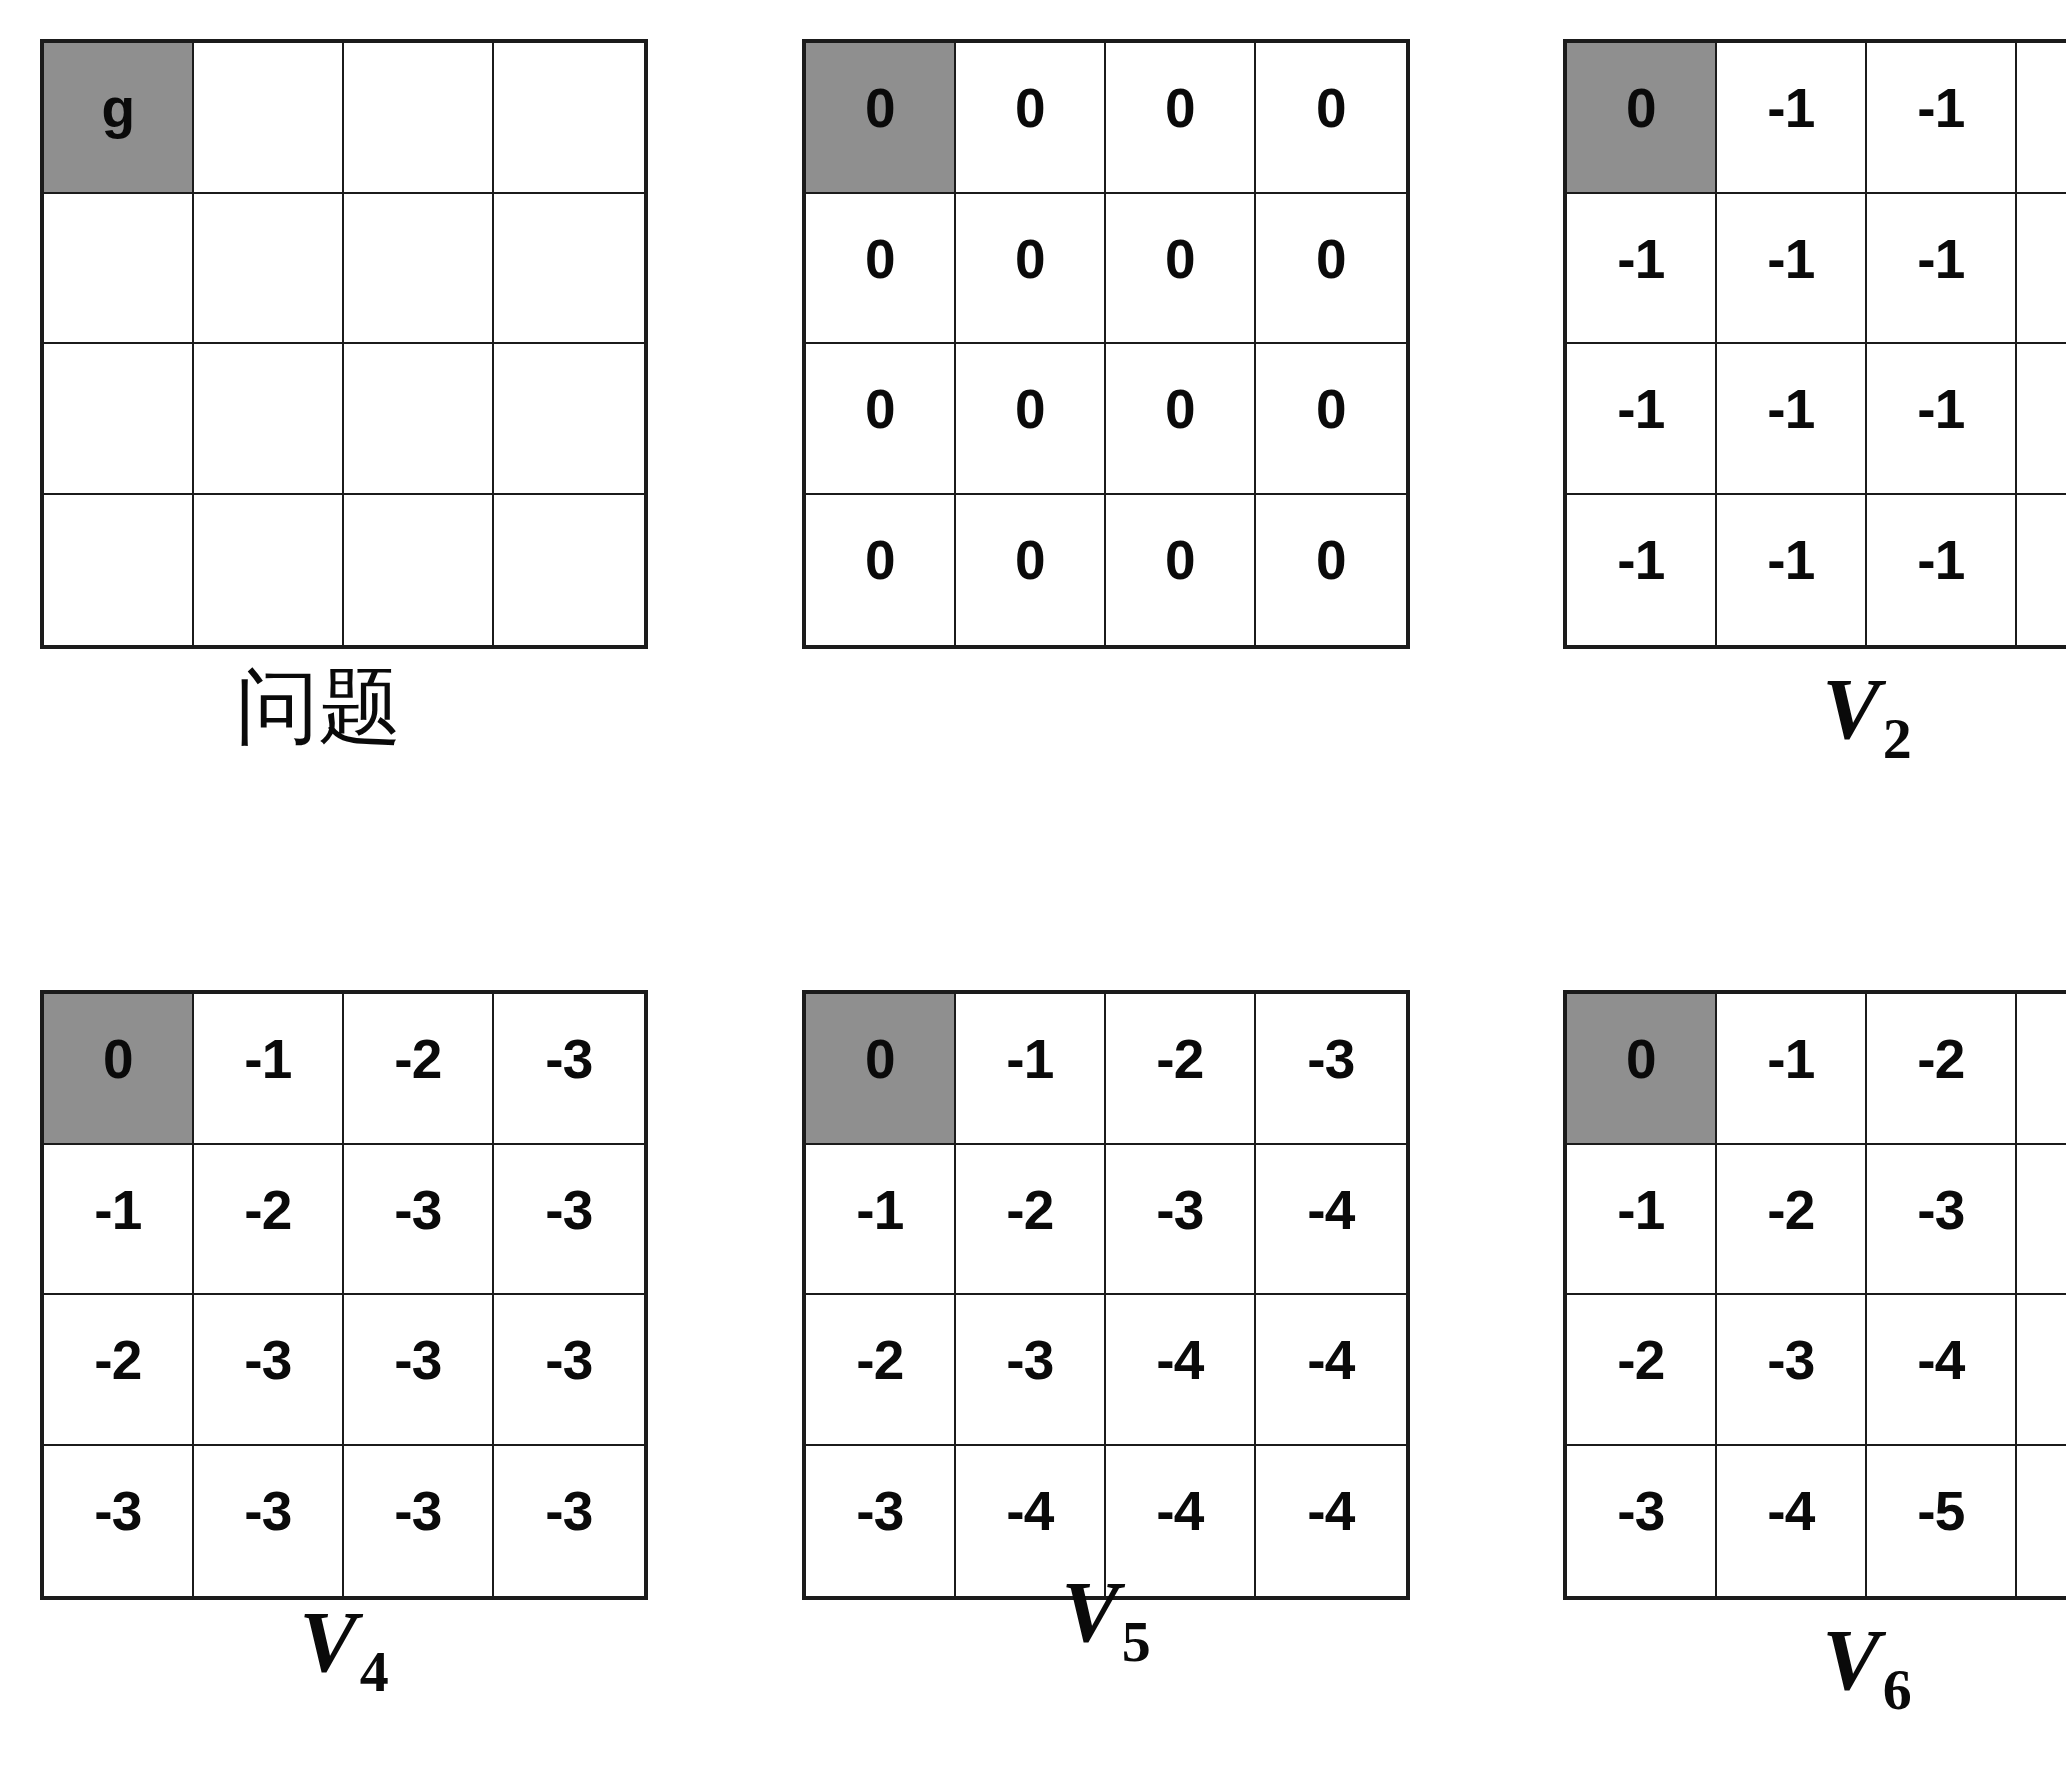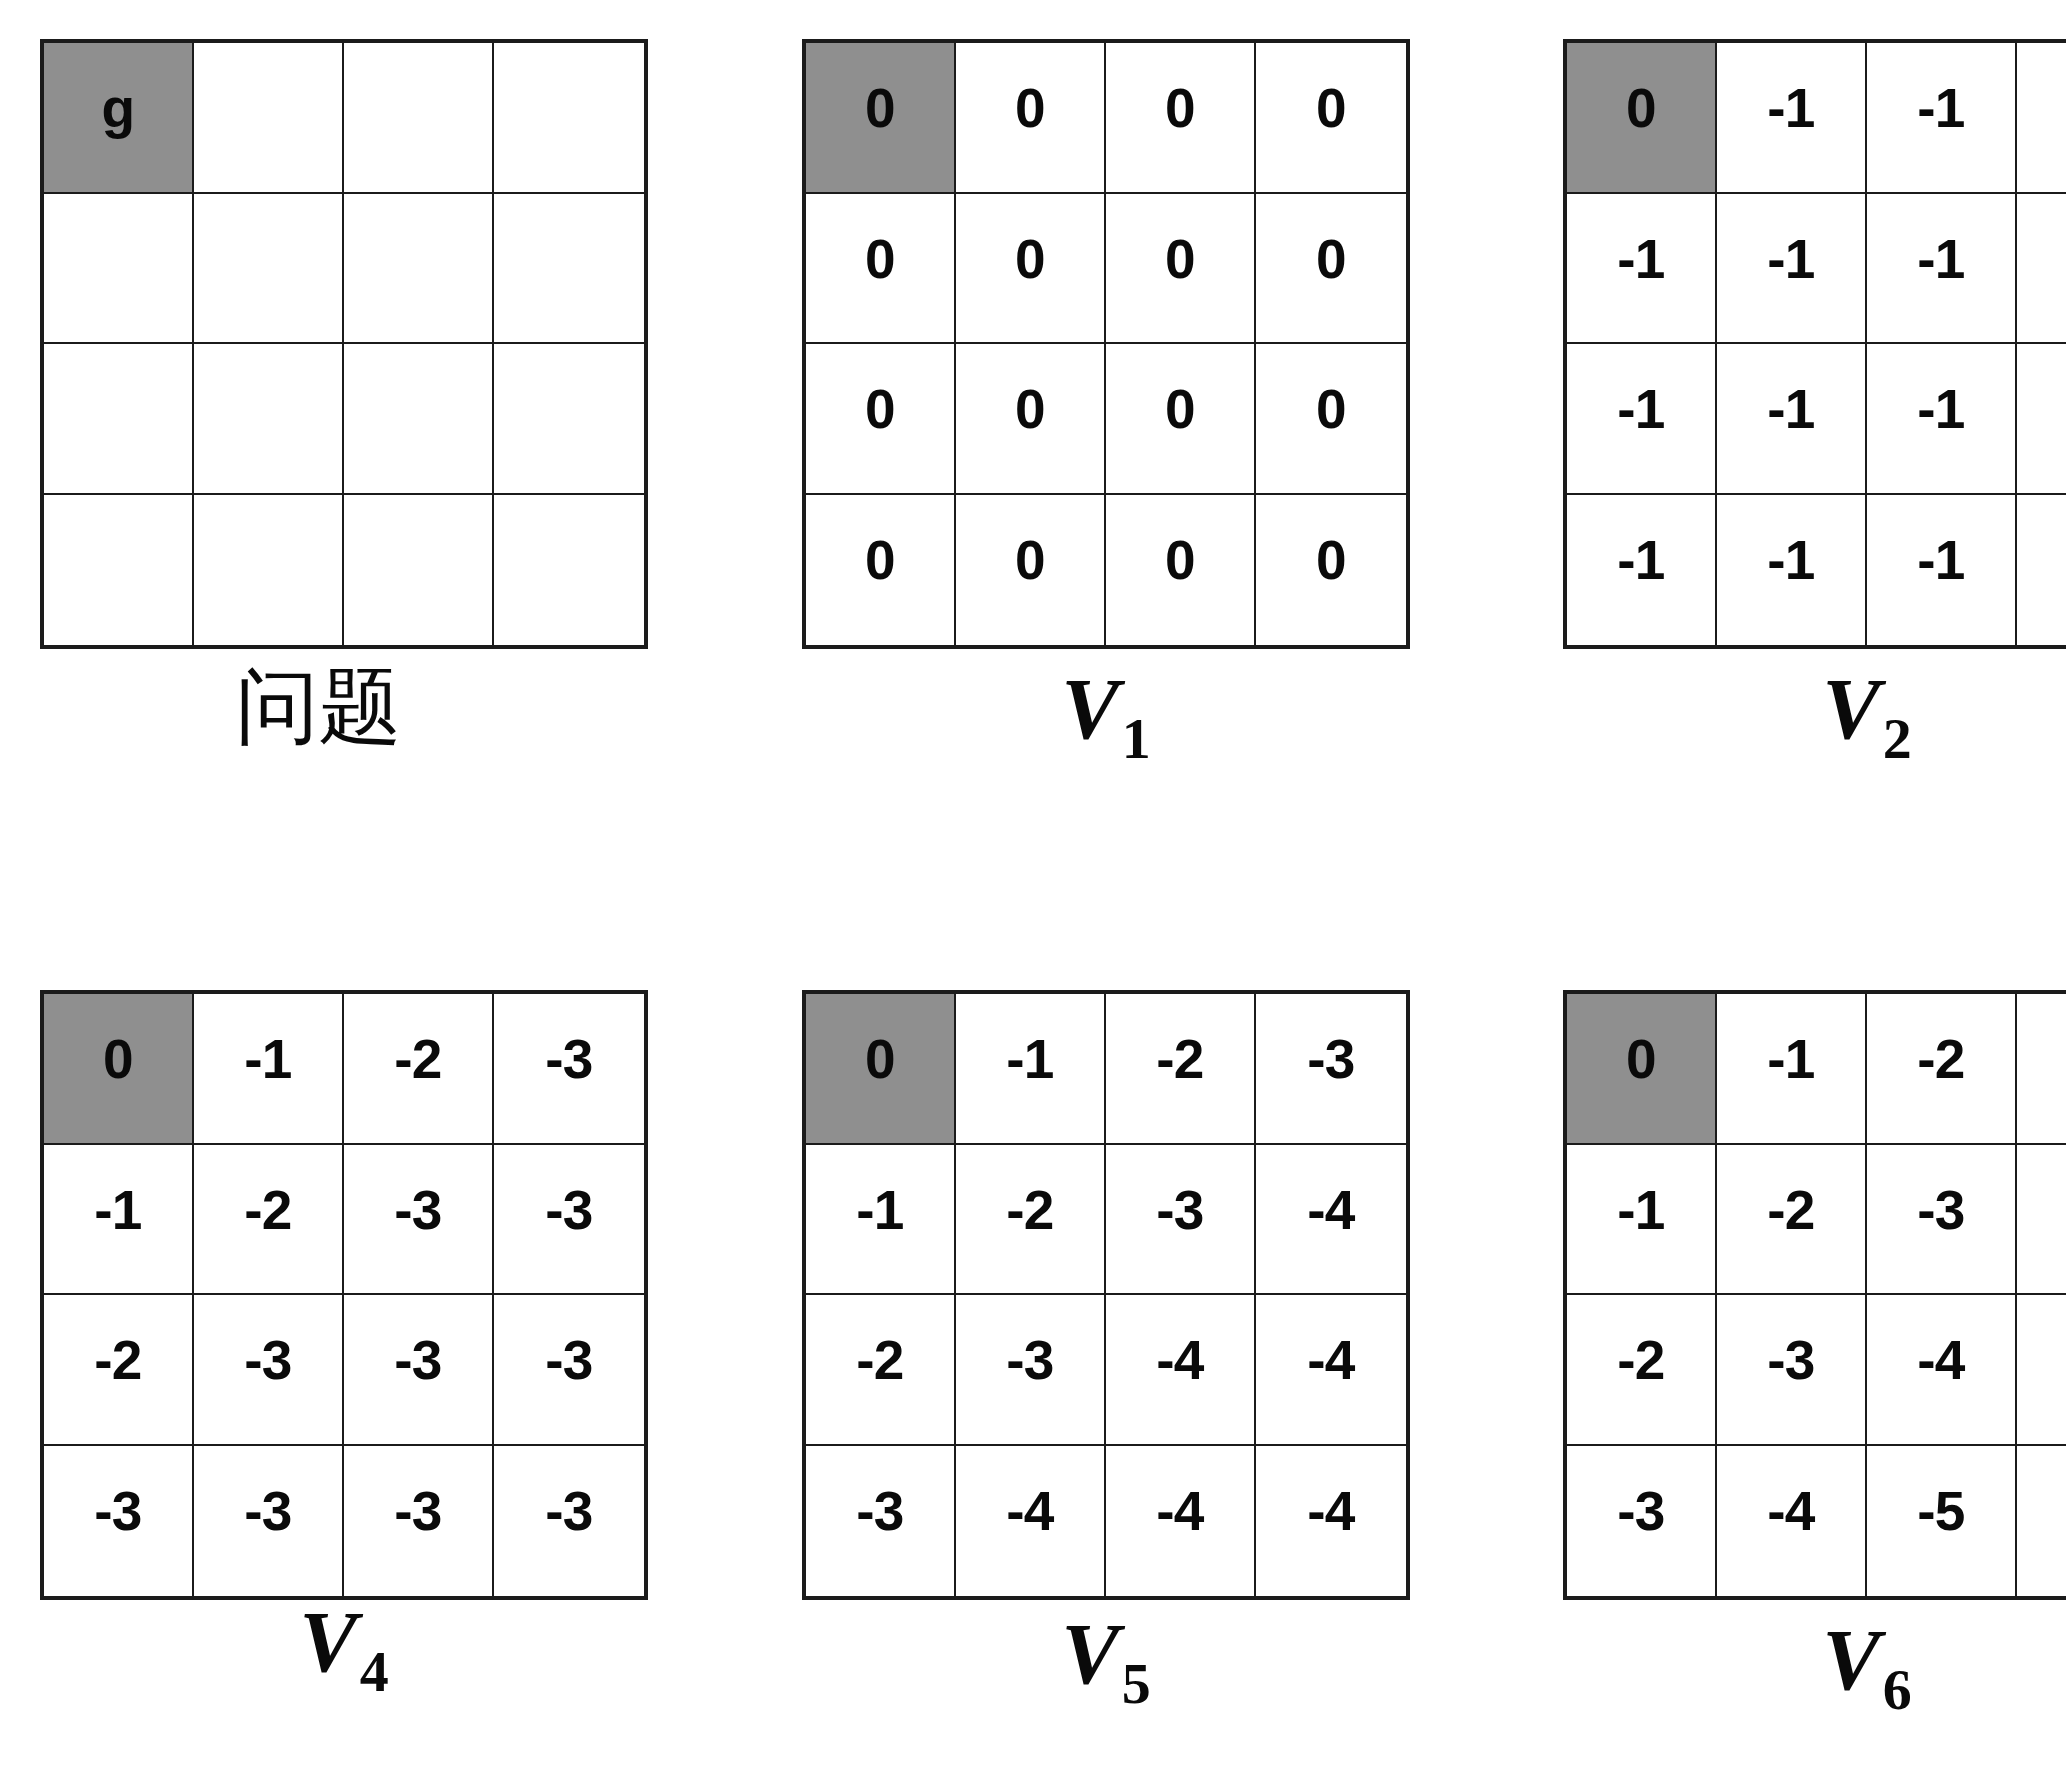--- a/index.html
+++ b/index.html
@@ -145,23 +145,20 @@
       <div class="cell">0</div>
       <div class="cell">0</div>
       <div class="cell">0</div>
       <div class="cell">0</div>
       <div class="cell">0</div>
       <div class="cell">0</div>
       <div class="cell">0</div>
       <div class="cell">0</div>
     </div>
   </div>
-  <div class="caption panel c2" style="top:663px;height:107px;">
-    <span class="cap-v"><span>V</span><span class="sub">1</span></span>
-  </div>
 
   <div class="panel r1 c3">
     <div class="grid">
       <div class="cell goal">0</div>
       <div class="cell">-1</div>
       <div class="cell">-1</div>
       <div class="cell">-1</div>
       <div class="cell">-1</div>
       <div class="cell">-1</div>
       <div class="cell">-1</div>
@@ -217,21 +214,21 @@
       <div class="cell">-2</div>
       <div class="cell">-3</div>
       <div class="cell">-4</div>
       <div class="cell">-4</div>
       <div class="cell">-3</div>
       <div class="cell">-4</div>
       <div class="cell">-4</div>
       <div class="cell">-4</div>
     </div>
   </div>
-  <div class="caption panel c2" style="top:1608px;height:107px;">
+  <div class="caption panel c2" style="top:1566px;height:107px;">
     <span class="cap-v"><span>V</span><span class="sub">5</span></span>
   </div>
 
   <div class="panel r2 c3">
     <div class="grid">
       <div class="cell goal">0</div>
       <div class="cell">-1</div>
       <div class="cell">-2</div>
       <div class="cell">-3</div>
       <div class="cell">-1</div>

